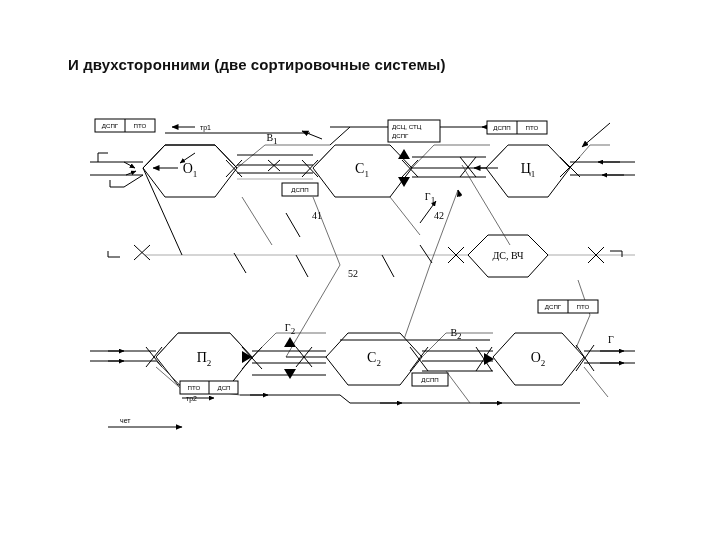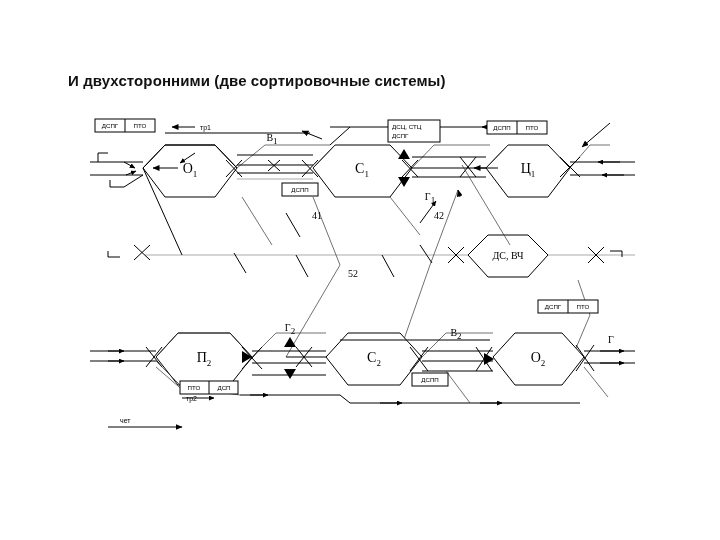--- a/index.html
+++ b/index.html
@@ -16,21 +16,21 @@
   }
   #slide {
     position: relative;
     width: 720px;
     height: 540px;
     background: #ffffff;
   }
   #slide-title {
     position: absolute;
     left: 68px;
-    top: 72px;
+    top: 56px;
     width: 600px;
     font-family: "Liberation Sans", sans-serif;
     font-size: 15px;
     font-weight: 600;
     letter-spacing: 0.1px;
     color: #111111;
     white-space: nowrap;
   }
   #diagram-wrap {
     position: absolute;

